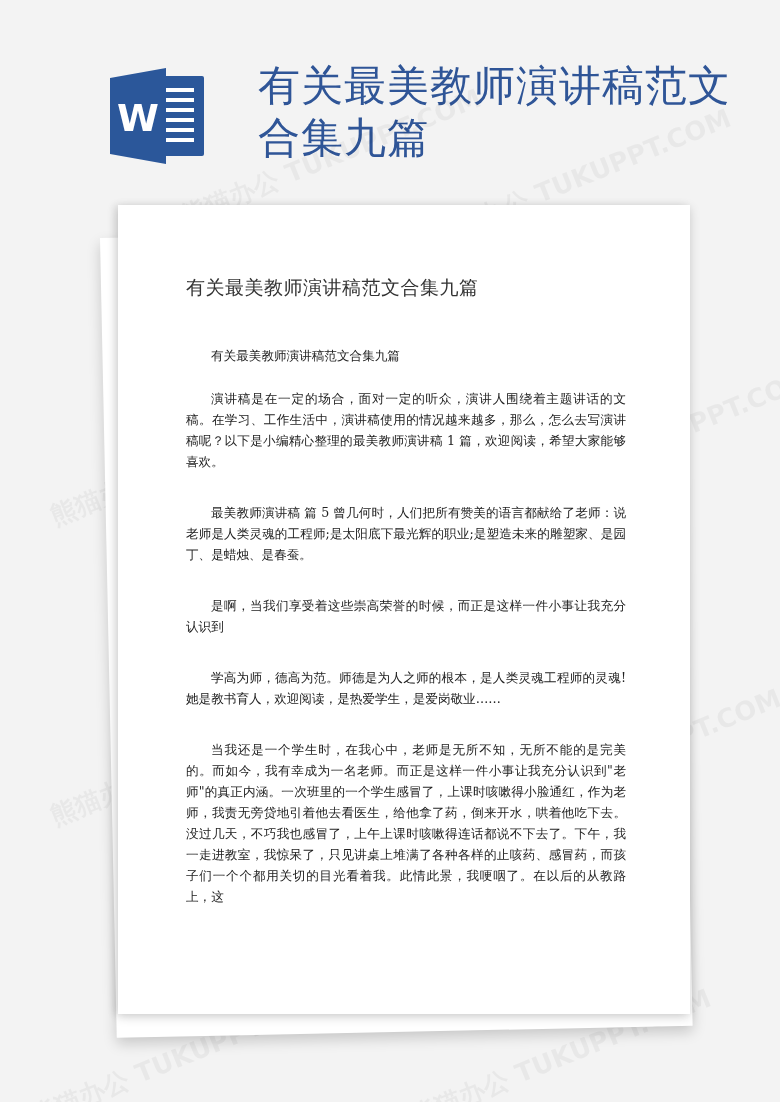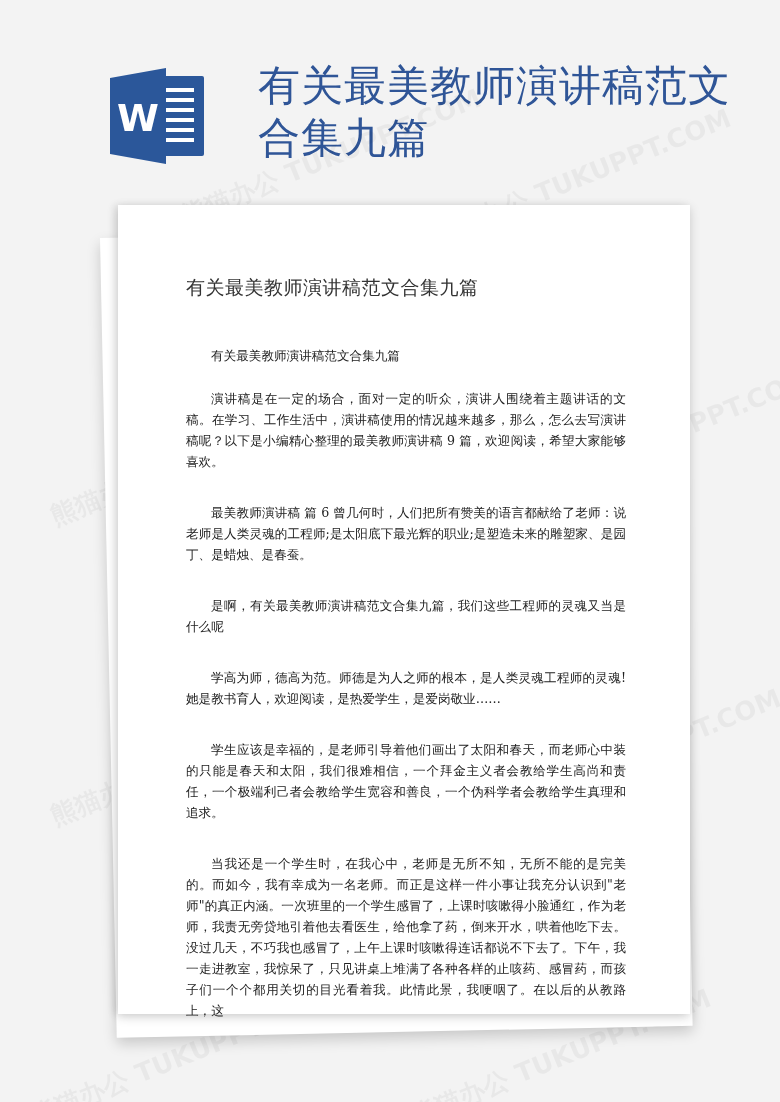--- a/index.html
+++ b/index.html
@@ -69,20 +69,19 @@
 <div class="watermark" style="left:470px;top:740px;">熊猫办公 TUKUPPT.COM</div>
 <div class="watermark" style="left:20px;top:1040px;">熊猫办公 TUKUPPT.COM</div>
 <div class="watermark" style="left:400px;top:1040px;">熊猫办公 TUKUPPT.COM</div>
 
 <div class="sheet-back"></div>
 
 <div class="sheet-front">
   <div class="doc-title">有关最美教师演讲稿范文合集九篇</div>
   <div class="doc-body">
     <p class="para subtitle">有关最美教师演讲稿范文合集九篇</p>
-    <p class="para">演讲稿是在一定的场合，面对一定的听众，演讲人围绕着主题讲话的文稿。在学习、工作生活中，演讲稿使用的情况越来越多，那么，怎么去写演讲稿呢？以下是小编精心整理的最美教师演讲稿 9 篇，欢迎阅读，希望大家能够喜欢。</p>
-    <p class="para">最美教师演讲稿 篇 6  曾几何时，人们把所有赞美的语言都献给了老师：说老师是人类灵魂的工程师;是太阳底下最光辉的职业;是塑造未来的雕塑家、是园丁、是蜡烛、是春蚕。</p>
-    <p class="para">是啊，有关最美教师演讲稿范文合集九篇，我们这些工程师的灵魂又当是什么呢</p>
+    <p class="para">演讲稿是在一定的场合，面对一定的听众，演讲人围绕着主题讲话的文稿。在学习、工作生活中，演讲稿使用的情况越来越多，那么，怎么去写演讲稿呢？以下是小编精心整理的最美教师演讲稿 1 篇，欢迎阅读，希望大家能够喜欢。</p>
+    <p class="para">最美教师演讲稿 篇 5  曾几何时，人们把所有赞美的语言都献给了老师：说老师是人类灵魂的工程师;是太阳底下最光辉的职业;是塑造未来的雕塑家、是园丁、是蜡烛、是春蚕。</p>
+    <p class="para">是啊，当我们享受着这些崇高荣誉的时候，而正是这样一件小事让我充分认识到</p>
     <p class="para">学高为师，德高为范。师德是为人之师的根本，是人类灵魂工程师的灵魂!她是教书育人，欢迎阅读，是热爱学生，是爱岗敬业……</p>
-    <p class="para">学生应该是幸福的，是老师引导着他们画出了太阳和春天，而老师心中装的只能是春天和太阳，我们很难相信，一个拜金主义者会教给学生高尚和责任，一个极端利己者会教给学生宽容和善良，一个伪科学者会教给学生真理和追求。</p>
     <p class="para">当我还是一个学生时，在我心中，老师是无所不知，无所不能的是完美的。而如今，我有幸成为一名老师。而正是这样一件小事让我充分认识到"老师"的真正内涵。一次班里的一个学生感冒了，上课时咳嗽得小脸通红，作为老师，我责无旁贷地引着他去看医生，给他拿了药，倒来开水，哄着他吃下去。没过几天，不巧我也感冒了，上午上课时咳嗽得连话都说不下去了。下午，我一走进教室，我惊呆了，只见讲桌上堆满了各种各样的止咳药、感冒药，而孩子们一个个都用关切的目光看着我。此情此景，我哽咽了。在以后的从教路上，这</p>
   </div>
 </div>
 
 </body></html>

